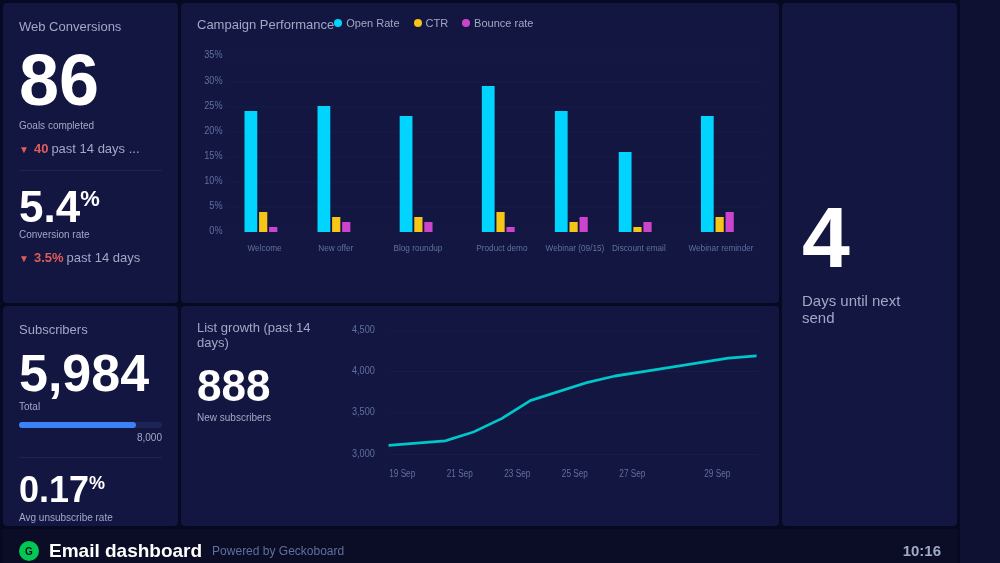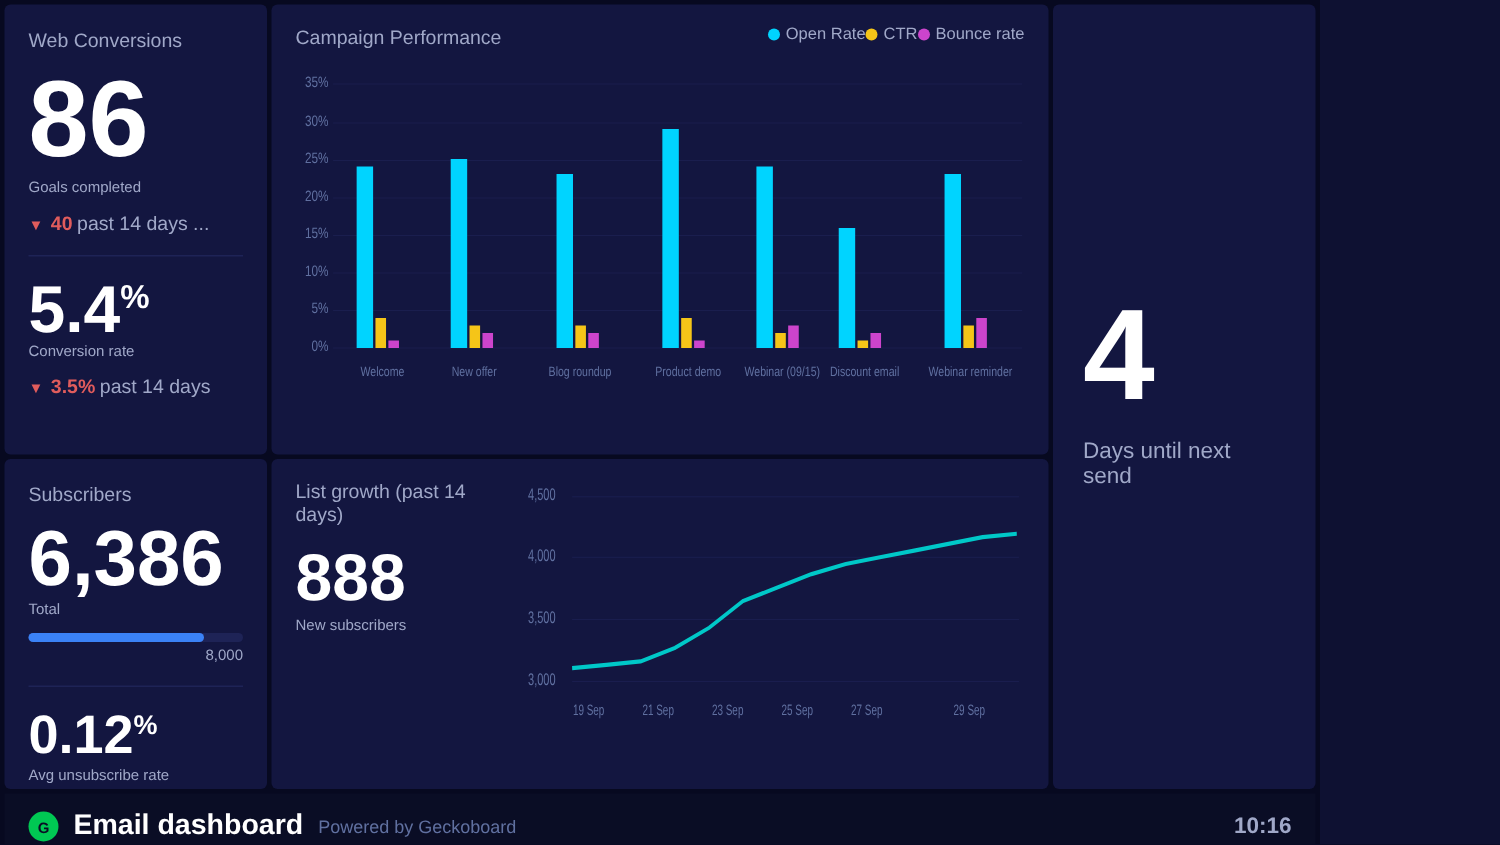--- a/index.html
+++ b/index.html
@@ -10,21 +10,21 @@
       color: #ffffff;
       font-family: 'Arial', sans-serif;
       overflow: hidden;
     }
 
     .dashboard {
       display: grid;
       grid-template-columns: 175px 1fr 175px;
       grid-template-rows: 300px 220px 43px;
       gap: 3px;
-      width: 880px;
+      width: 960px;
       height: 563px;
       background: #070920;
       padding: 3px;
     }
 
     .card {
       background: #131640;
       border-radius: 4px;
       padding: 16px;
       overflow: hidden;
@@ -85,28 +85,28 @@
 
     
     .campaign-performance {
       grid-column: 2;
       grid-row: 1;
       padding: 14px 16px 8px;
     }
 
     .chart-header {
       display: flex;
-      justify-content: space-between;
+      justify-content: flex-start;
       align-items: flex-start;
       margin-bottom: 4px;
     }
 
     .legend {
       display: flex;
-      gap: 0;
+      gap: 14px;
       font-size: 11px;
       color: #a0a8c8;
     }
     .legend-item {
       display: flex;
       align-items: center;
       gap: 4px;
     }
     .legend-dot {
       width: 8px;
@@ -326,34 +326,34 @@
     </div>
   </div>
 
   <div class="card next-send">
     <div class="big-number" style="font-size:86px;">4</div>
     <div class="big-number-label" style="font-size:15px; margin-top:8px;">Days until next send</div>
   </div>
 
   <div class="card subscribers">
     <div class="card-title">Subscribers</div>
-    <div class="big-number" style="font-size:52px; margin-bottom:2px;">6,386</div>
+    <div class="big-number" style="font-size:52px; margin-bottom:2px;">5,984</div>
     <div class="big-number-label">Total</div>
     <div class="progress-bar-container">
       <div class="progress-bar-fill" style="width: 82%;"></div>
     </div>
     <div class="progress-labels">
       <span></span>
       <span>8,000</span>
     </div>
 
     <div class="divider"></div>
 
     <div class="medium-number" style="font-size:36px;">
-      <span>0.12</span><sup style="font-size:18px;">%</sup>
+      <span>0.17</span><sup style="font-size:18px;">%</sup>
     </div>
     <div class="big-number-label" style="margin-top:4px;">Avg unsubscribe rate</div>
   </div>
 
   <div class="card list-growth">
     <div class="list-growth-left">
       <div class="card-title">List growth (past 14 days)</div>
       <div class="big-number" style="font-size:44px; margin-top:14px;">888</div>
       <div class="big-number-label" style="margin-top:4px;">New subscribers</div>
     </div>

